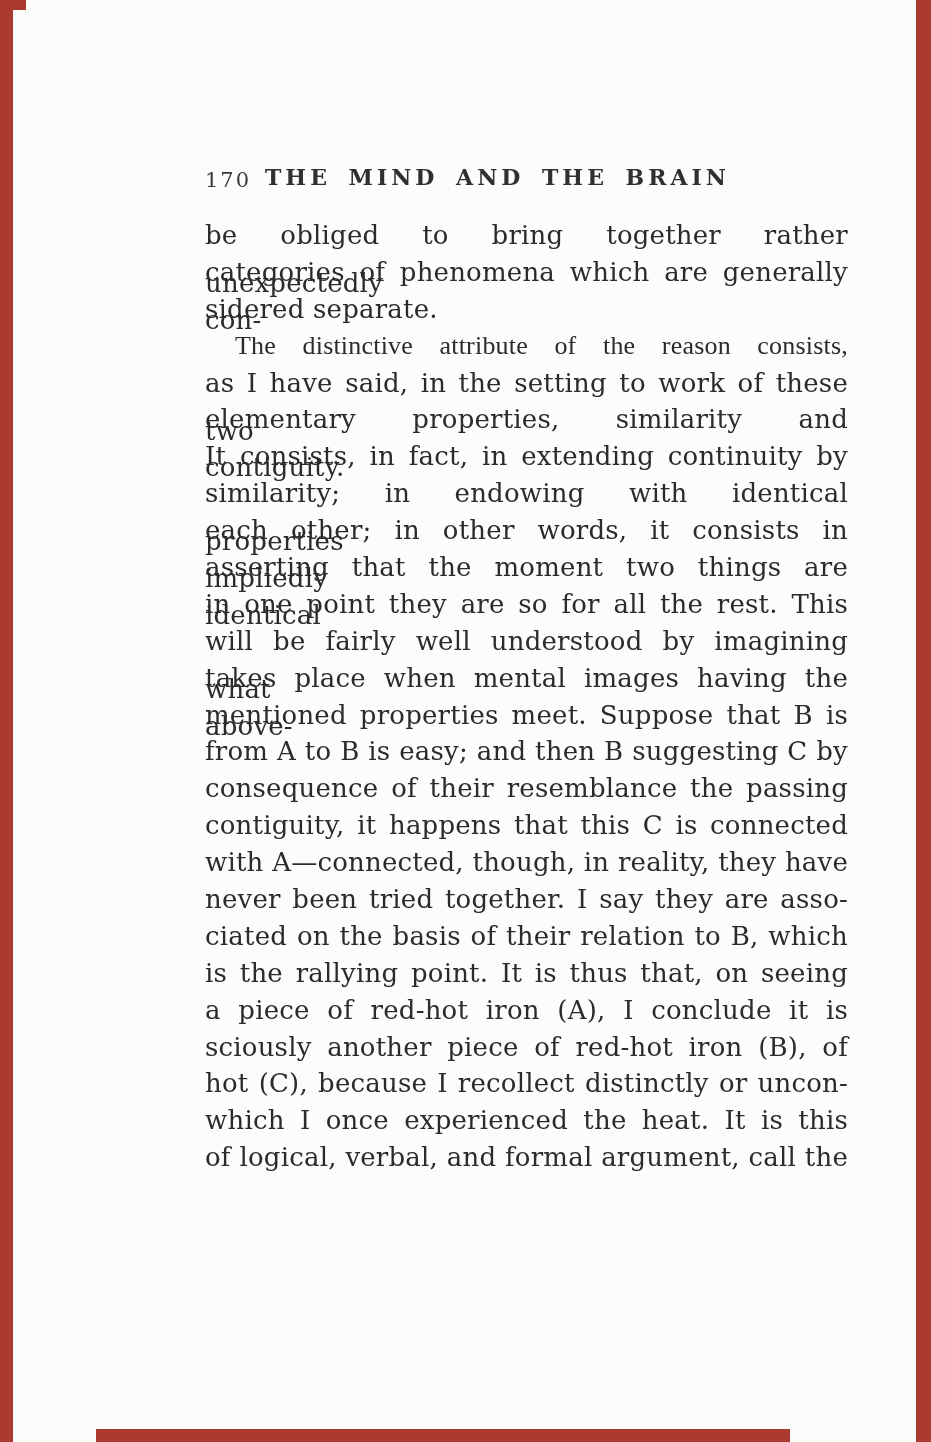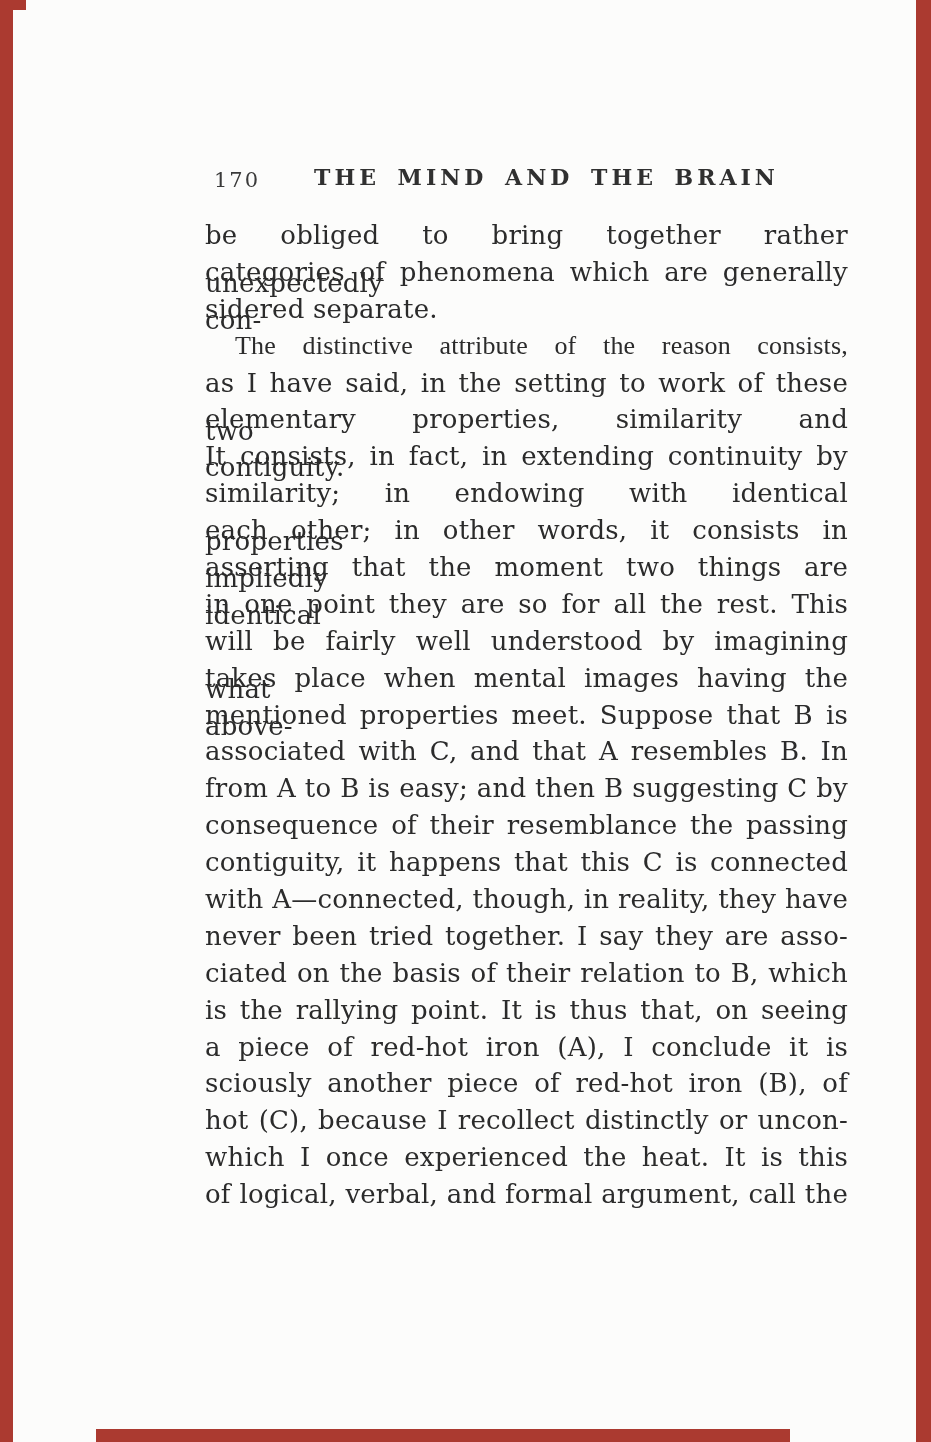--- a/index.html
+++ b/index.html
@@ -27,32 +27,32 @@
   .running-head {
     position: absolute;
     top: 164px;
     left: 205px;
     width: 643px;
     height: 30px;
     color: var(--ink, #2b2b2b);
   }
   .pagenum {
     position: absolute;
-    left: 9px;
+    left: 0;
     top: 4px;
     font-size: 21px;
     letter-spacing: 2px;
     color: #3a3a3a;
   }
   .head-title {
     position: absolute;
     left: 60px;
     right: 20px;
     top: 0;
-    text-align: center;
+    text-align: left;
     font-size: 22px;
     font-weight: bold;
     letter-spacing: 4px;
     word-spacing: 6px;
     color: #303030;
     white-space: nowrap;
   }
 
   .body-text {
     position: absolute;
@@ -102,21 +102,20 @@
       <div class="line">as I have said, in the setting to work of these two</div>
       <div class="line">elementary properties, similarity and contiguity.</div>
       <div class="line">It consists, in fact, in extending continuity by</div>
       <div class="line">similarity; in endowing with identical properties</div>
       <div class="line">each other; in other words, it consists in impliedly</div>
       <div class="line">asserting that the moment two things are identical</div>
       <div class="line">in one point they are so for all the rest.  This</div>
       <div class="line">will be fairly well understood by imagining what</div>
       <div class="line">takes place when mental images having the above-</div>
       <div class="line">mentioned properties meet.  Suppose that B is</div>
-      <div class="line">associated with C, and that A resembles B.  In</div>
       <div class="line">from A to B is easy; and then B suggesting C by</div>
       <div class="line">consequence of their resemblance the passing</div>
       <div class="line">contiguity, it happens that this C is connected</div>
       <div class="line">with A—connected, though, in reality, they have</div>
       <div class="line">never been tried together.  I say they are asso-</div>
       <div class="line">ciated on the basis of their relation to B, which</div>
       <div class="line">is the rallying point.  It is thus that, on seeing</div>
       <div class="line">a piece of red-hot iron (A), I conclude it is</div>
       <div class="line">sciously another piece of red-hot iron (B), of</div>
       <div class="line">hot (C), because I recollect distinctly or uncon-</div>

